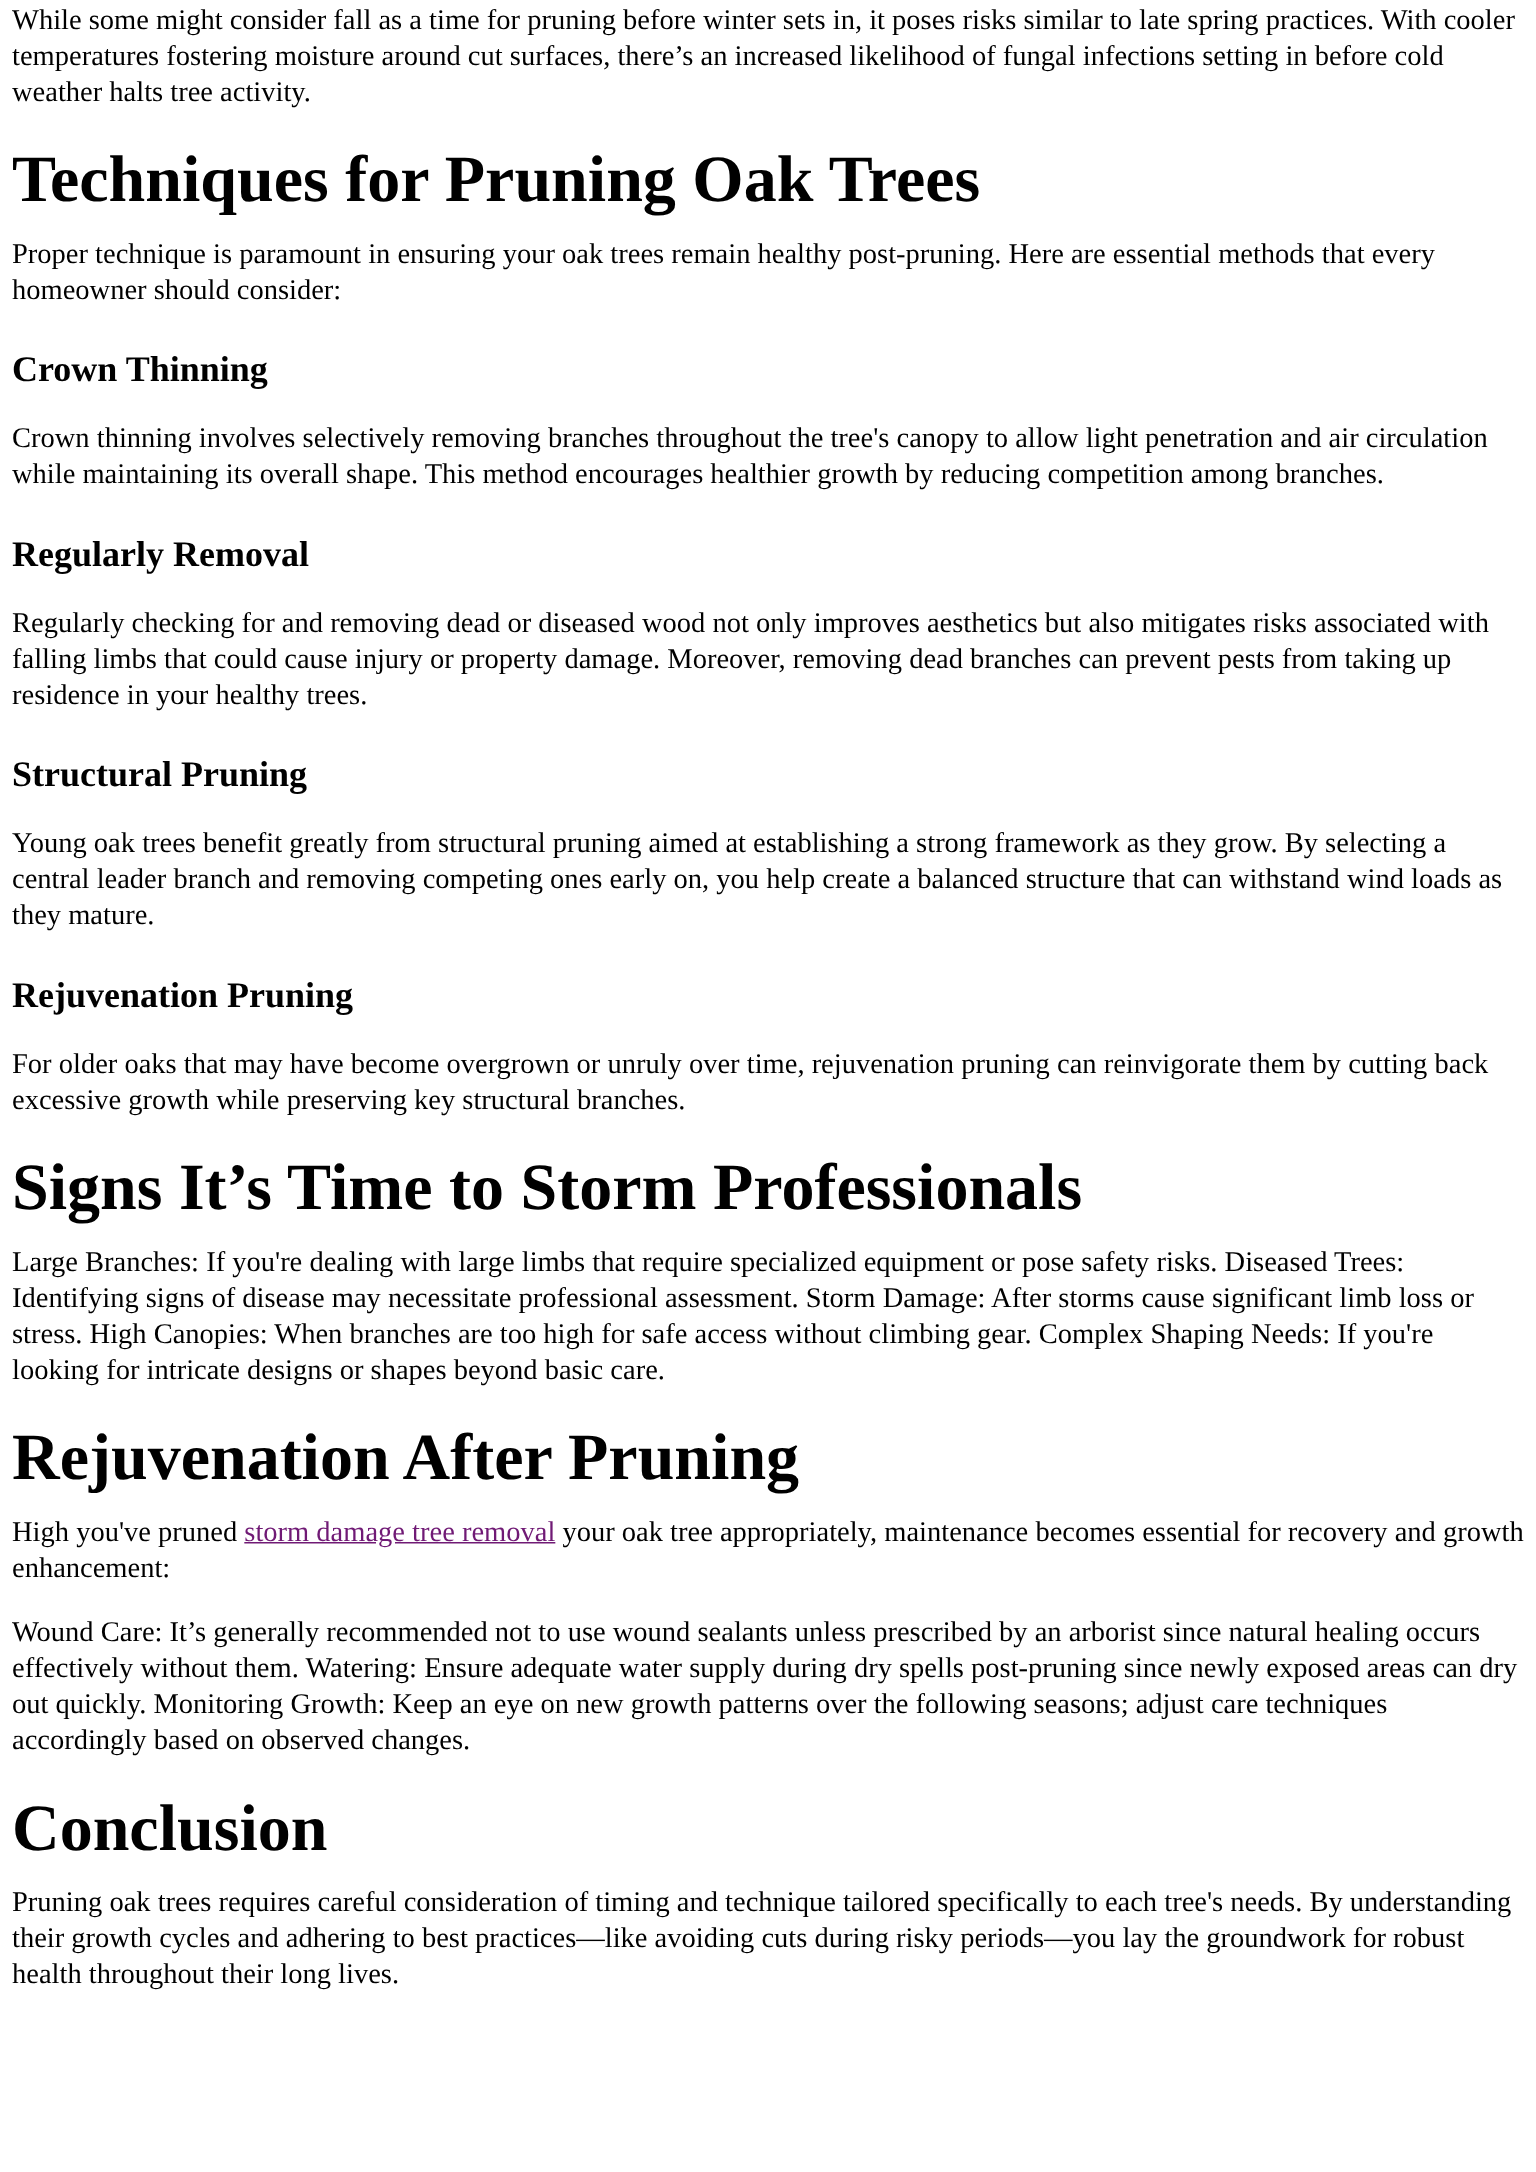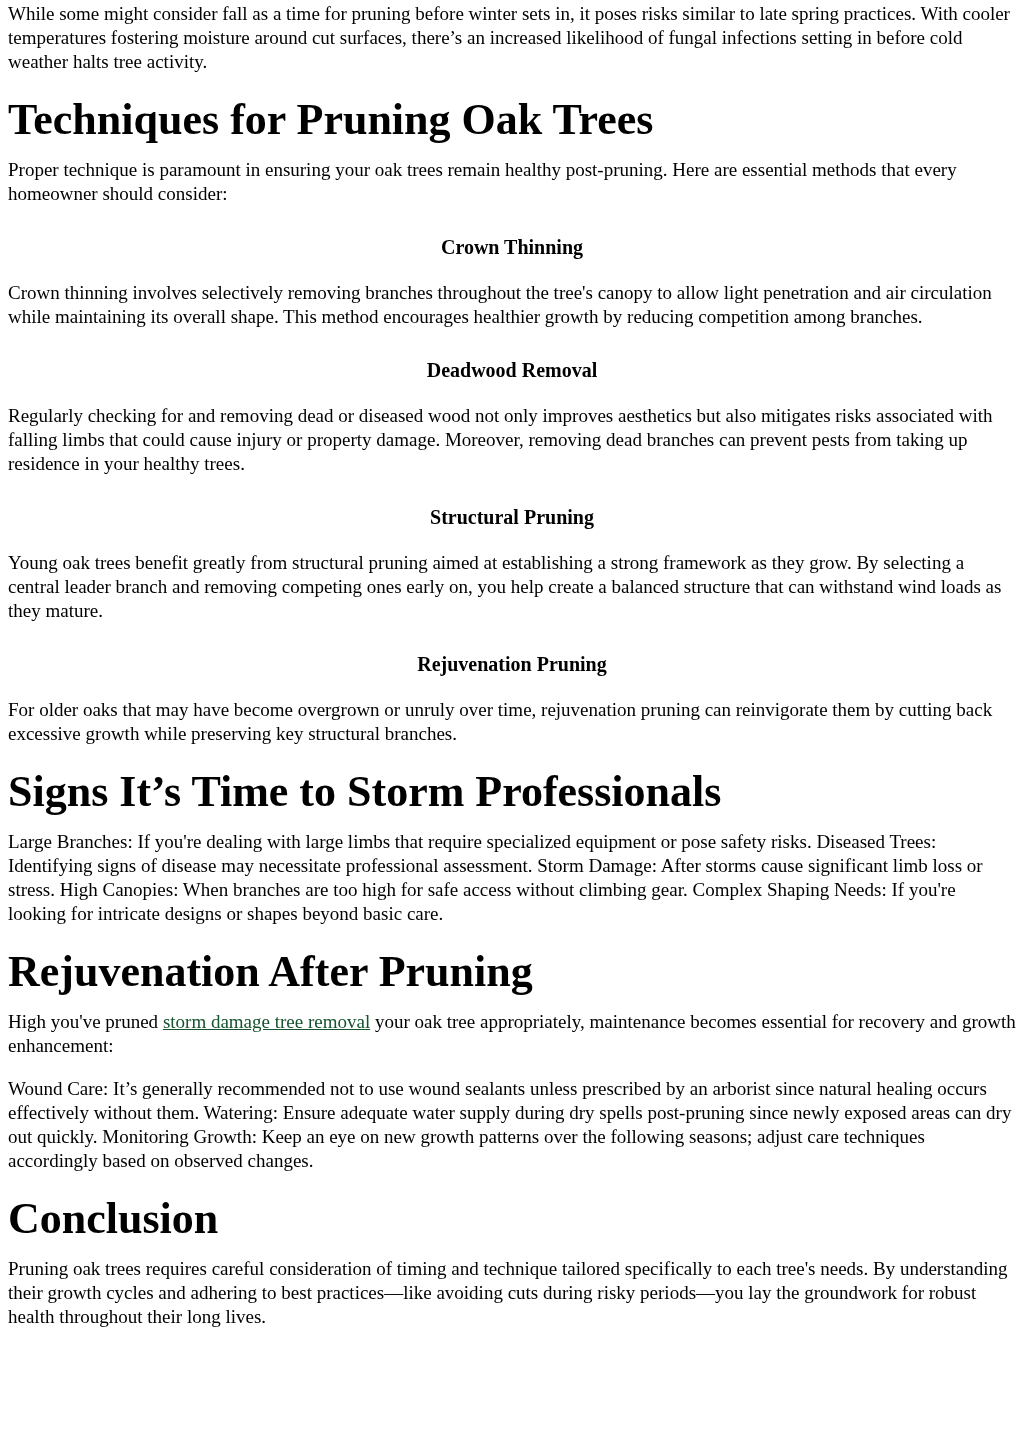--- a/index.html
+++ b/index.html
@@ -25,47 +25,46 @@
   .page p.first {
     margin-top: 0;
   }
   h2.big-heading {
     font-size: 44px;
     line-height: 37px;
     font-weight: bold;
     margin: 27px 0 20px 0;
   }
   h3.sub-heading {
-    font-size: 20px;
+    font-size: 24px;
     line-height: 28px;
     font-weight: bold;
     margin: 27px 0 20px 0;
-    text-align: center;
   }
   a.text-link {
-    color: #14532d;
+    color: #701a75;
     cursor: pointer;
   }
 </style>
 </head>
 <body>
 
 <main class="page">
 
   <p class="first">While some might consider fall as a time for pruning before winter sets in, it poses risks similar to late spring practices. With cooler temperatures fostering moisture around cut surfaces, there’s an increased likelihood of fungal infections setting in before cold weather halts tree activity.</p>
 
   <h2 class="big-heading">Techniques for Pruning Oak Trees</h2>
 
   <p>Proper technique is paramount in ensuring your oak trees remain healthy post-pruning. Here are essential methods that every homeowner should consider:</p>
 
   <h3 class="sub-heading">Crown Thinning</h3>
 
   <p>Crown thinning involves selectively removing branches throughout the tree's canopy to allow light penetration and air circulation while maintaining its overall shape. This method encourages healthier growth by reducing competition among branches.</p>
 
-  <h3 class="sub-heading">Deadwood Removal</h3>
+  <h3 class="sub-heading">Regularly Removal</h3>
 
   <p>Regularly checking for and removing dead or diseased wood not only improves aesthetics but also mitigates risks associated with falling limbs that could cause injury or property damage. Moreover, removing dead branches can prevent pests from taking up residence in your healthy trees.</p>
 
   <h3 class="sub-heading">Structural Pruning</h3>
 
   <p>Young oak trees benefit greatly from structural pruning aimed at establishing a strong framework as they grow. By selecting a central leader branch and removing competing ones early on, you help create a balanced structure that can withstand wind loads as they mature.</p>
 
   <h3 class="sub-heading">Rejuvenation Pruning</h3>
 
   <p>For older oaks that may have become overgrown or unruly over time, rejuvenation pruning can reinvigorate them by cutting back excessive growth while preserving key structural branches.</p>

